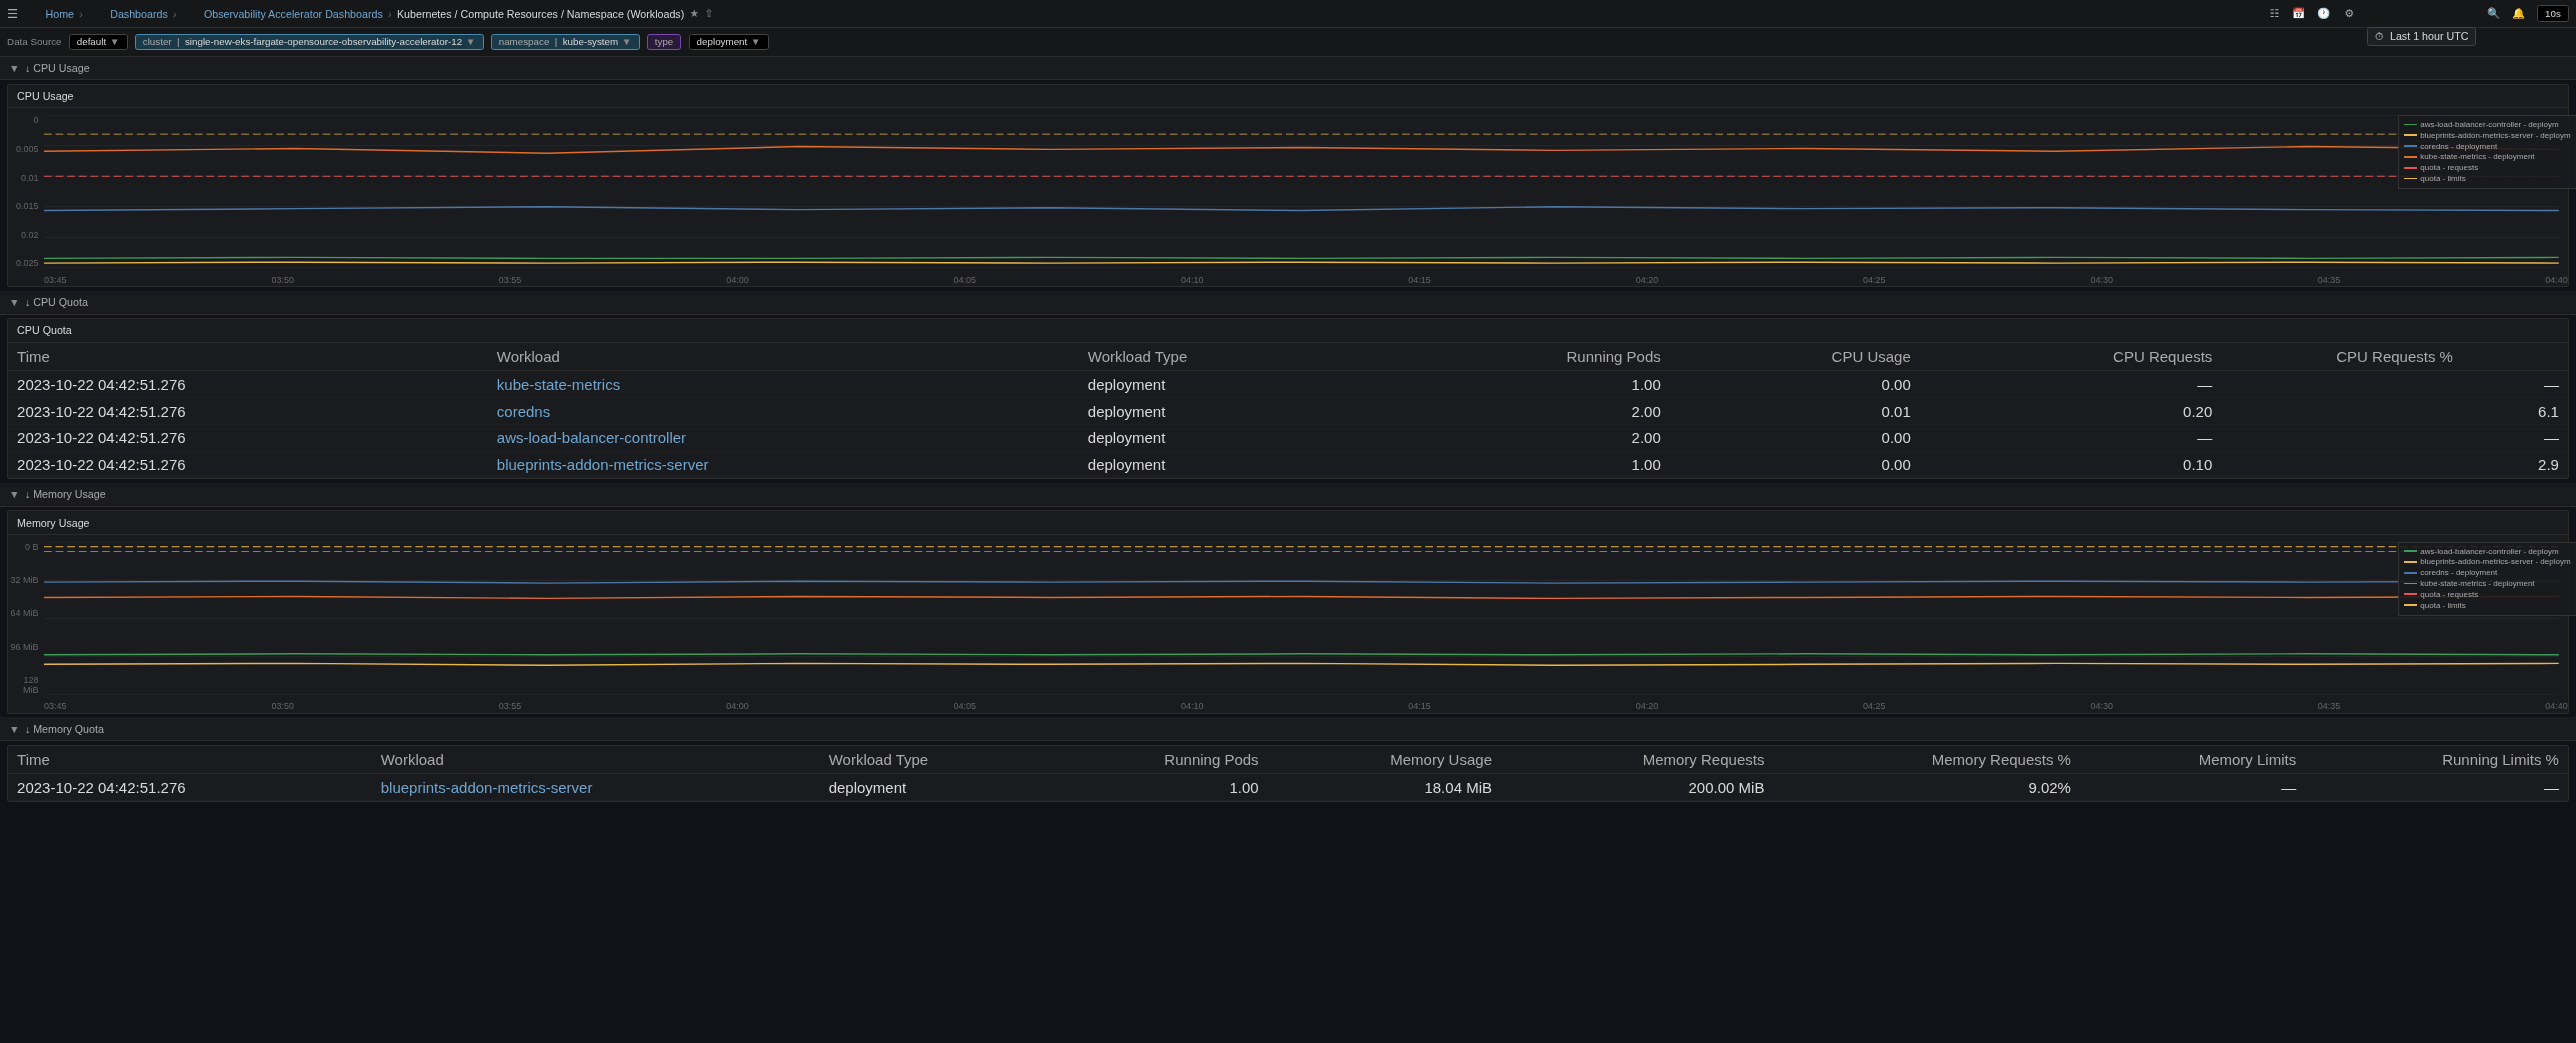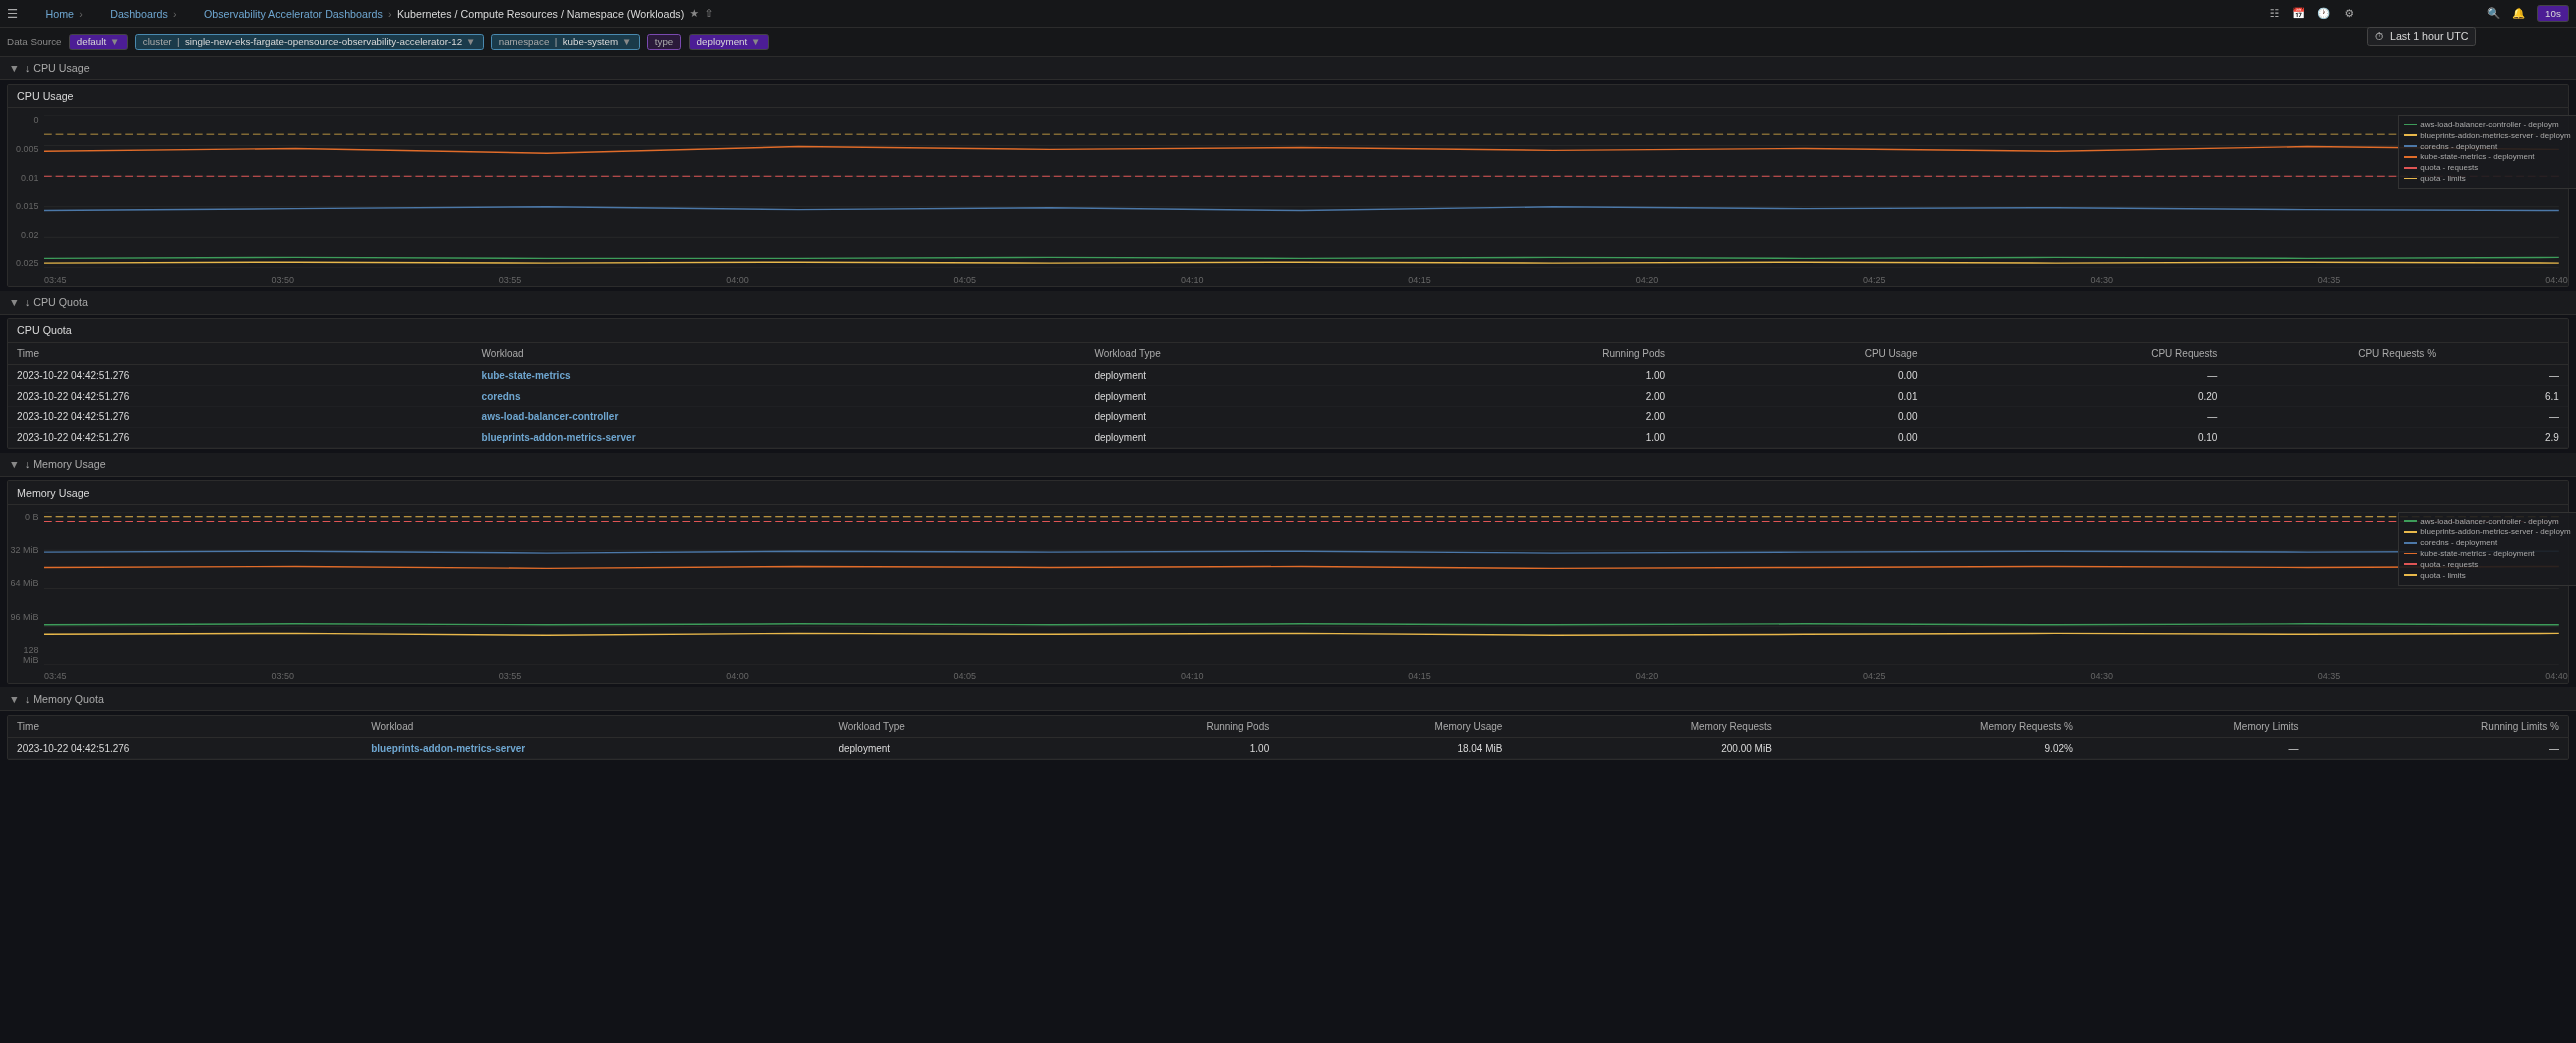--- a/index.html
+++ b/index.html
@@ -64,21 +64,21 @@
       align-items: center;
       padding: 5.3px 7.1px;
       gap: 7.1px;
       flex-wrap: wrap;
     }
     .filter-label {
       color: #888;
       font-size: 9.8px;
     }
     .filter-pill {
-      background: #4c1d95;
+      background: #000000;
       border: 0.9px solid #444;
       border-radius: 2.7px;
       padding: 1.8px 7.1px;
       font-size: 9.8px;
       color: #d9d9d9;
       cursor: pointer;
       display: flex;
       align-items: center;
       gap: 3.6px;
     }
@@ -179,36 +179,36 @@
     .legend-line {
       width: 12.4px;
       height: 1.8px;
       display: inline-block;
     }
 
     
     .data-table {
       width: 100%;
       border-collapse: collapse;
-      font-size: 10px;
+      font-size: 15px;
     }
     .data-table th {
       text-align: left;
       padding: 5.3px 9px;
       color: #aaa;
       border-bottom: 0.9px solid #2c2c2c;
       font-weight: 500;
       white-space: nowrap;
     }
     .data-table td {
       padding: 4.4px 9px;
       border-bottom: 0.9px solid #1f2023;
       color: #d9d9d9;
     }
-    .link-text { color: #6ea6d0; cursor: pointer; font-weight: bold; }
+    .link-text { color: #6ea6d0; cursor: pointer; }
 
     
     .memory-chart-area {
       position: relative;
       padding: 7.1px 9px 18px 36px;
       height: 178px;
     }
 
     .page-content {
       overflow-y: auto;

